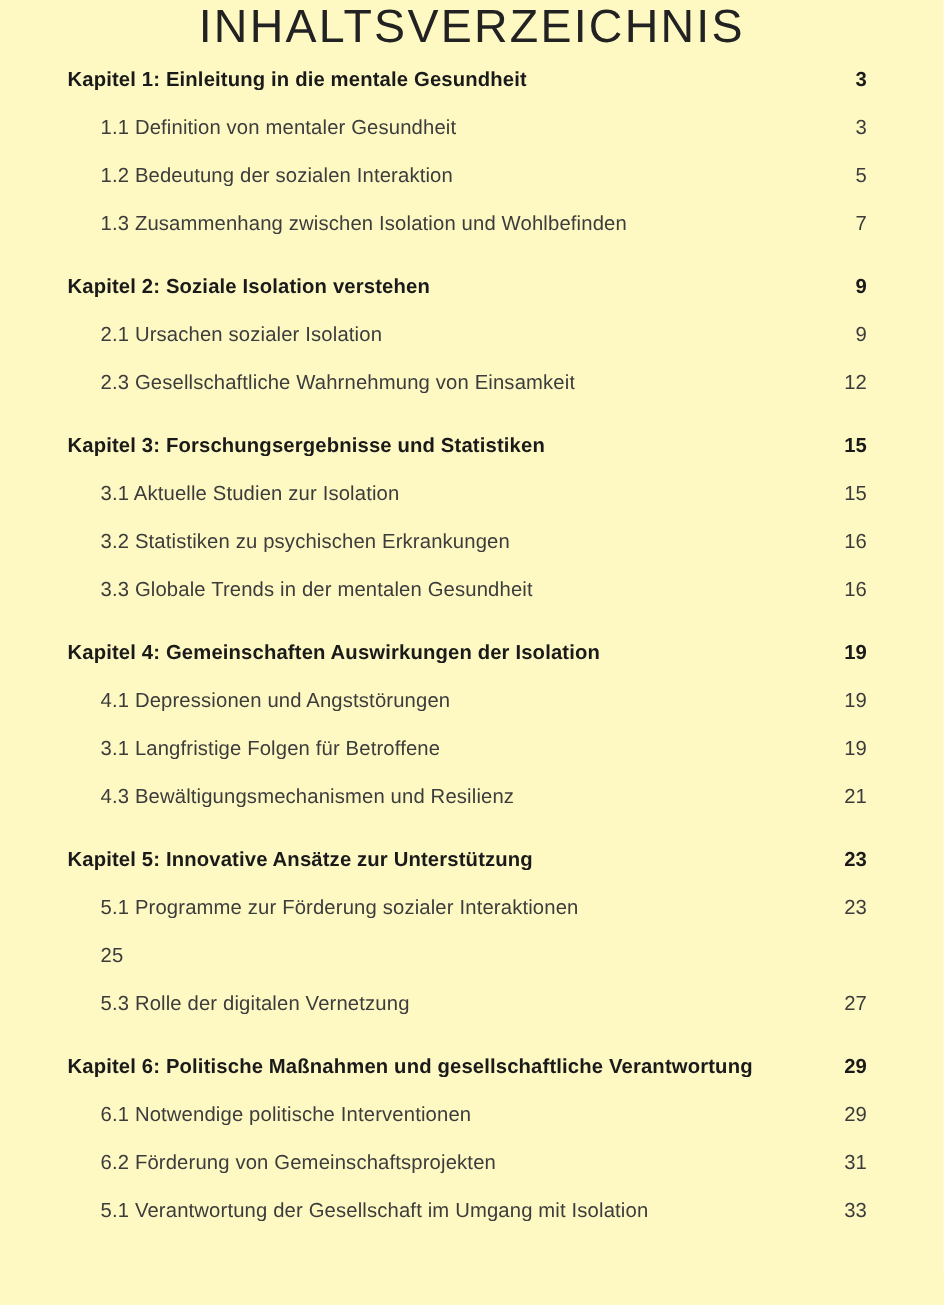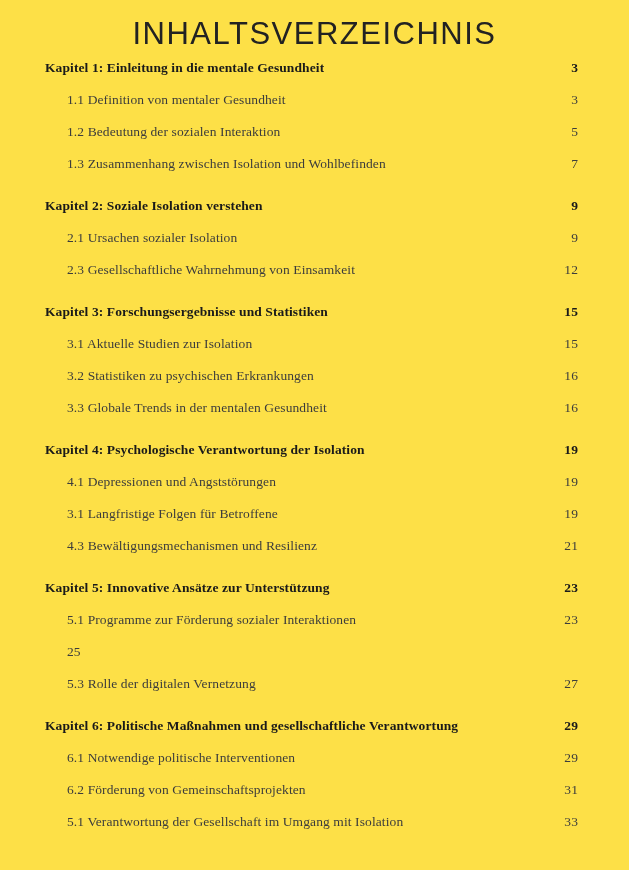--- a/index.html
+++ b/index.html
@@ -10,23 +10,23 @@
   body {
     width: 629px;
     height: 870px;
     font-family: "Liberation Sans", sans-serif;
     color: #1f1f1f;
     overflow: hidden;
   }
   .page {
     width: 629px;
     height: 870px;
-    background: #fde047;
+    background: #fef9c3;
     box-sizing: border-box;
-    padding-top: 16px;
+    padding-top: 0;
   }
   .page-title {
     margin: 0;
     padding: 0;
     text-align: center;
     font-size: 31px;
     font-weight: 400;
     letter-spacing: 1.5px;
     color: #222222;
     line-height: 36px;
@@ -39,21 +39,20 @@
   }
   .chapter + .chapter {
     margin-top: 10px;
   }
   .toc-row {
     height: 32px;
     display: flex;
     align-items: center;
     justify-content: space-between;
     cursor: default;
-    font-family: Liberation Serif, serif;
   }
   .toc-row .label {
     white-space: nowrap;
     overflow: hidden;
   }
   .toc-row .page-num {
     flex: 0 0 auto;
     text-align: right;
   }
   .chapter-heading {
@@ -135,21 +134,21 @@
   </div>
 
   <div class="toc-row toc-item">
     <span class="label">3.3 Globale Trends in der mentalen Gesundheit</span>
     <span class="page-num">16</span>
   </div>
 </div>
 
   <div class="chapter">
     <div class="toc-row chapter-heading">
-      <span class="label">Kapitel 4: Psychologische Verantwortung der Isolation</span>
+      <span class="label">Kapitel 4: Gemeinschaften Auswirkungen der Isolation</span>
       <span class="page-num">19</span>
     </div>
 
   <div class="toc-row toc-item">
     <span class="label">4.1 Depressionen und Angststörungen</span>
     <span class="page-num">19</span>
   </div>
 
   <div class="toc-row toc-item">
     <span class="label">3.1 Langfristige Folgen für Betroffene</span>

